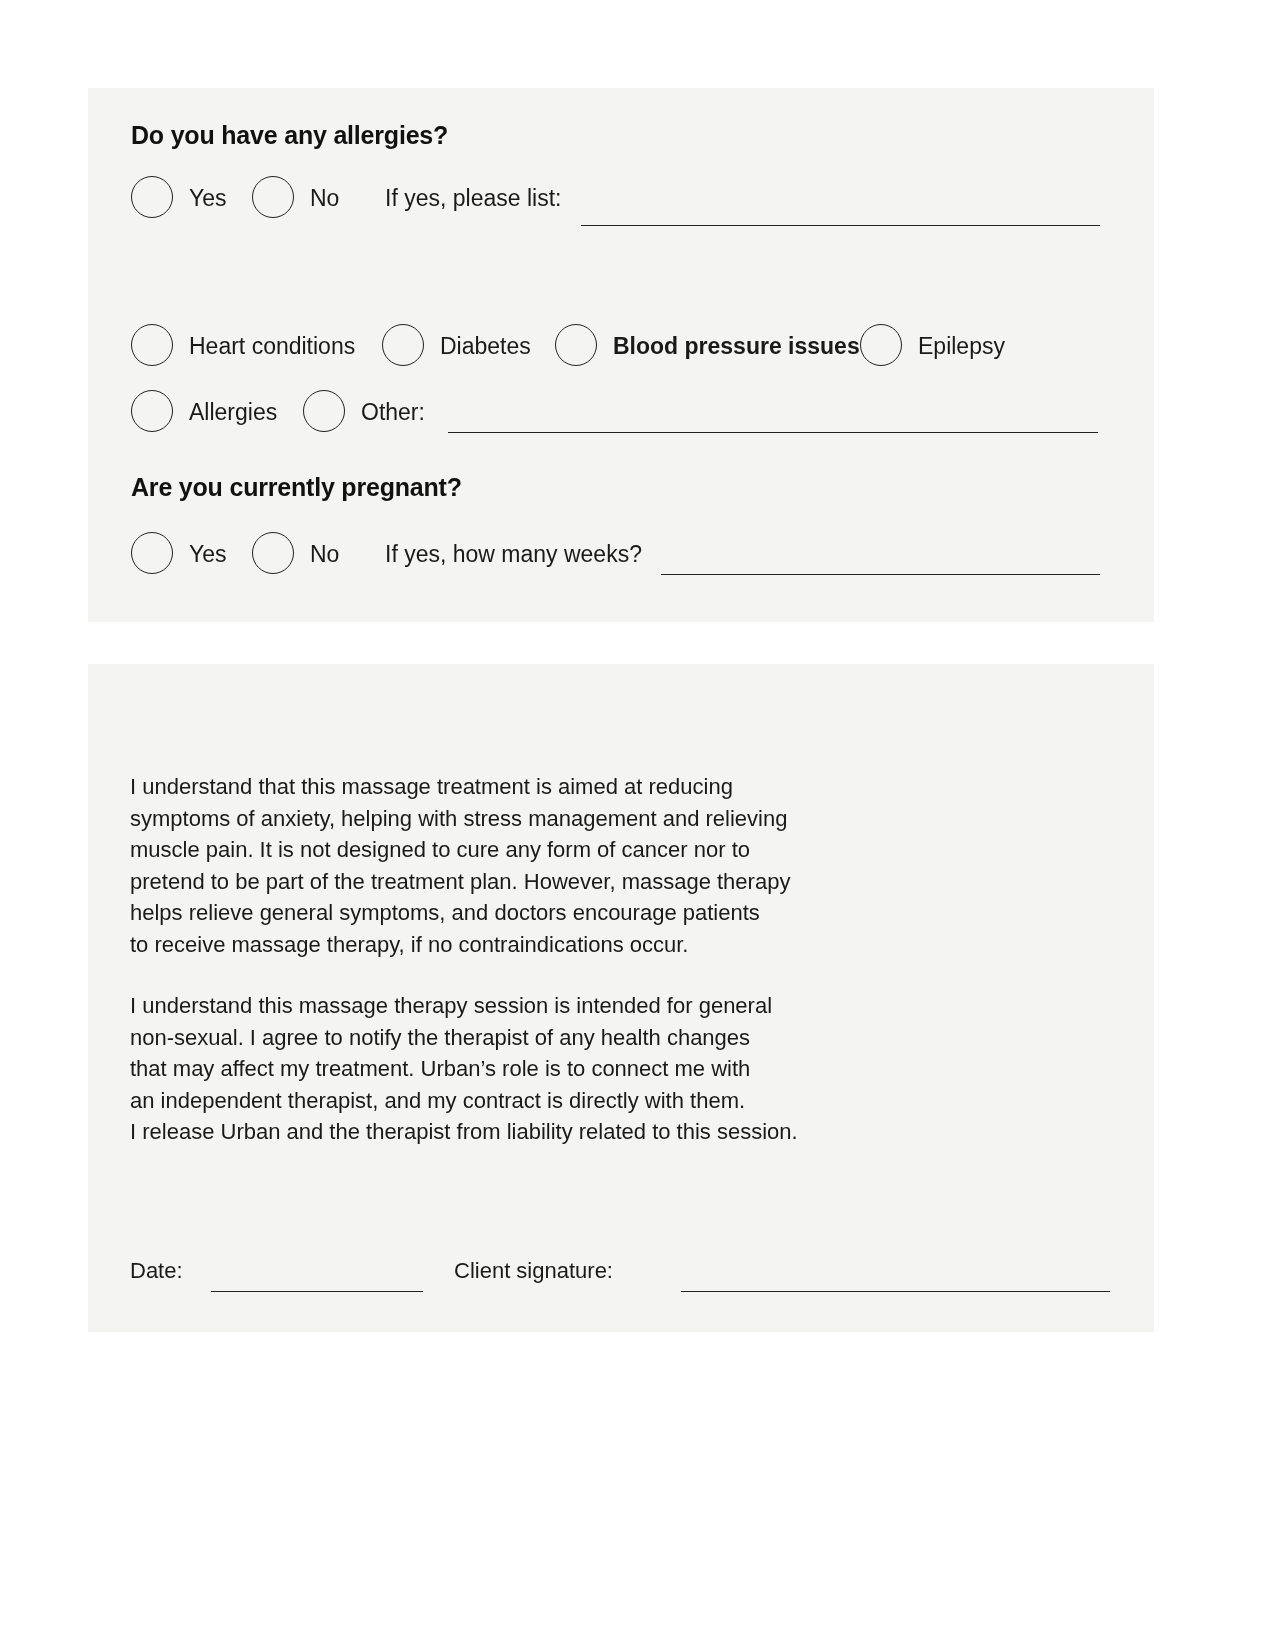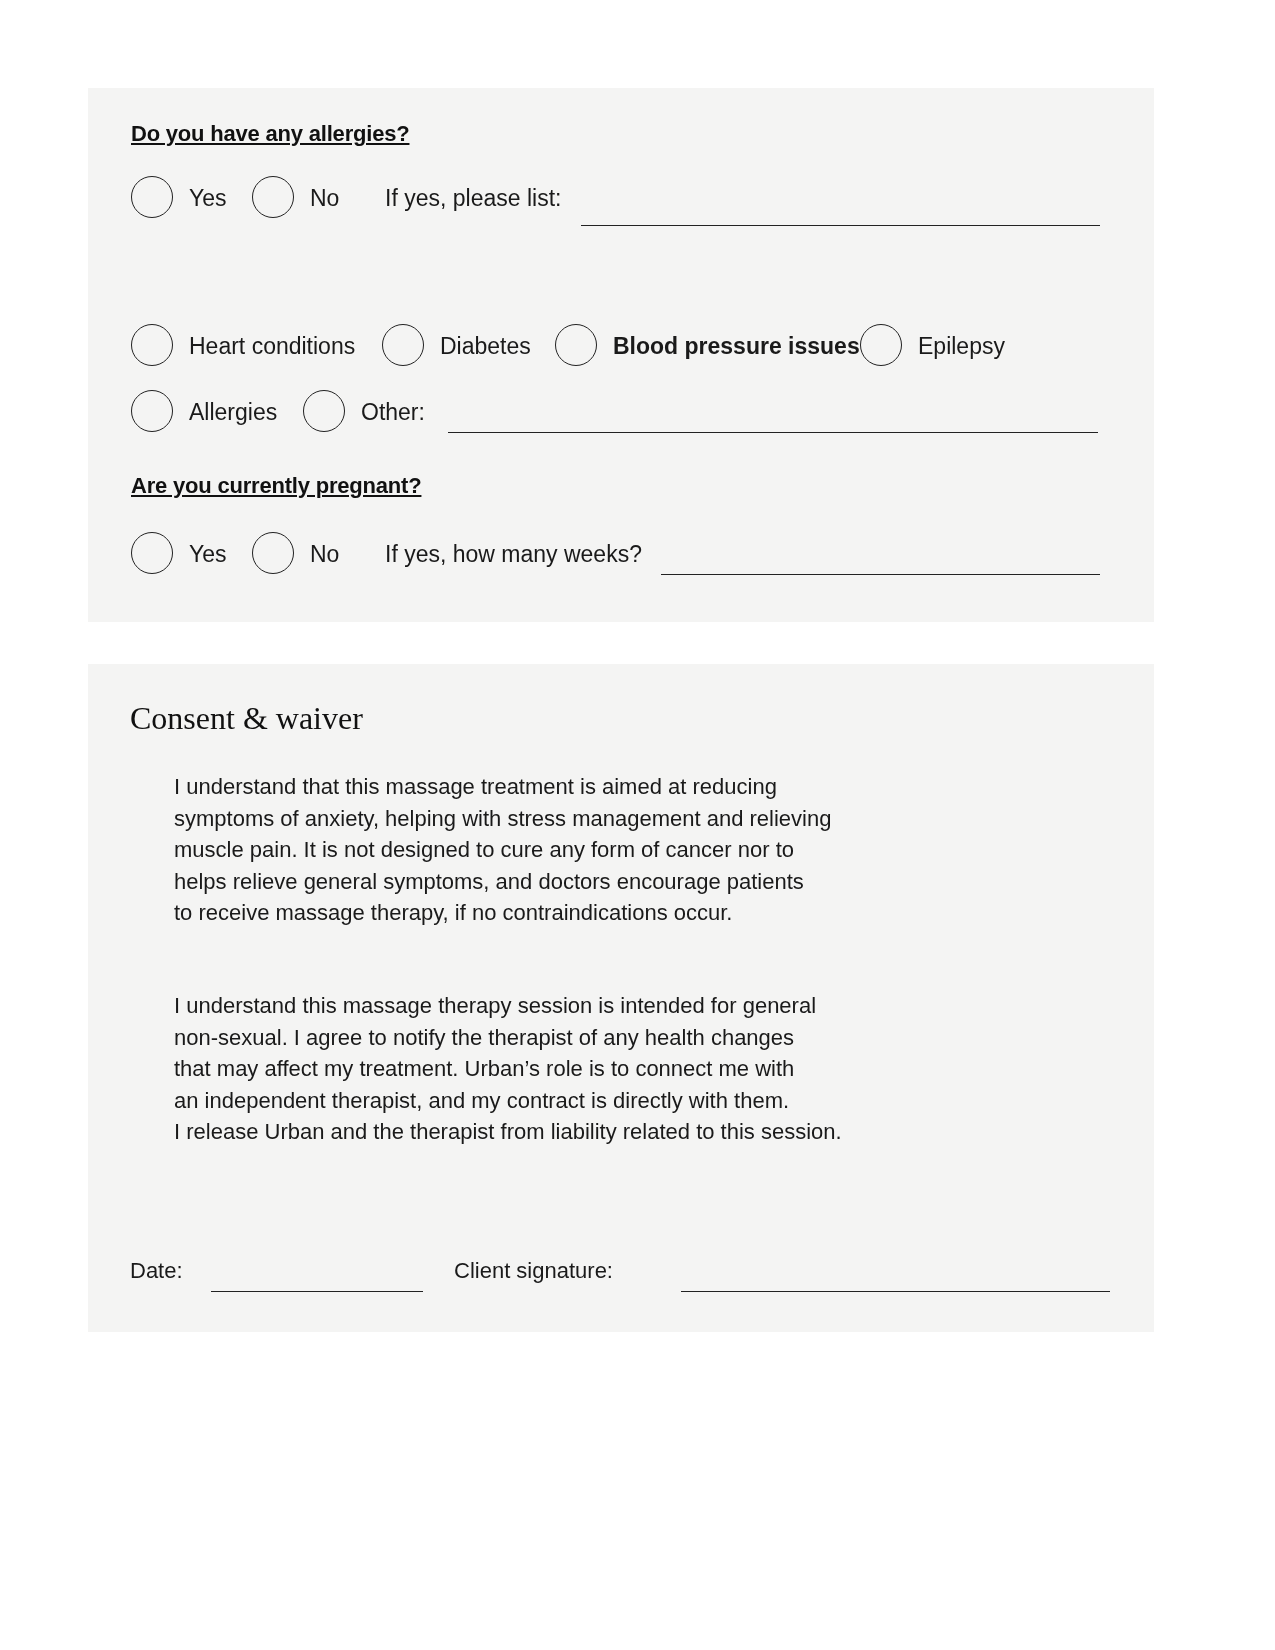--- a/index.html
+++ b/index.html
@@ -1,28 +1,28 @@
 <!DOCTYPE html>
 <html><head>
 <meta charset="utf-8">
 <style>
   html, body { margin: 0; padding: 0; background: #ffffff; }
   body { width: 1275px; height: 1650px; position: relative; font-family: "Liberation Sans", sans-serif; color: #111; }
   .panel { position: absolute; left: 88px; width: 1066px; background: #f4f4f3; }
   #panel1 { top: 88px; height: 534px; }
   #panel2 { top: 664px; height: 668px; }
   .abs { position: absolute; white-space: nowrap; }
-  .q { font-weight: bold; font-size: 22px; letter-spacing: -0.2px; text-decoration: underline; }
+  .q { font-weight: bold; font-size: 25px; letter-spacing: -0.2px; }
   .q .light { font-weight: normal; }
   .lbl { font-size: 23px; font-weight: normal; color: #1a1a1a; }
   .circle { position: absolute; width: 42px; height: 42px; border: 1.5px solid #222; border-radius: 50%; box-sizing: border-box; background: transparent; cursor: pointer; }
   .line { position: absolute; height: 0; border-top: 1.5px solid #222; }
   .title { font-family: "Liberation Serif", serif; font-size: 32px; color: #111; }
   .para { font-size: 22px; line-height: 31.5px; color: #1a1a1a; white-space: normal; width: 700px; }
-  .para span { display: block; white-space: nowrap; margin-left: 44px; }
+  .para span { display: block; white-space: nowrap; }
 </style>
 </head>
 <body>
 
 <div id="panel1" class="panel">
 
   <div class="abs q" style="left:43px; top:33px;">Do you have any allergies?</div>
   <div class="circle" style="left:43px; top:88px;"></div>
   <div class="abs lbl" style="left:101px; top:97px;">Yes</div>
   <div class="circle" style="left:164px; top:88px;"></div>
@@ -49,26 +49,26 @@
   <div class="abs q" style="left:43px; top:385px;">Are you currently pregnant?</div>
   <div class="circle" style="left:43px; top:444px;"></div>
   <div class="abs lbl" style="left:101px; top:453px;">Yes</div>
   <div class="circle" style="left:164px; top:444px;"></div>
   <div class="abs lbl" style="left:222px; top:453px;">No</div>
   <div class="abs lbl" style="left:297px; top:453px;">If yes, how many weeks?</div>
   <div class="line" style="left:573px; top:486px; width:439px;"></div>
 </div>
 
 <div id="panel2" class="panel">
-  <div class="abs title" style="left:42px; top:36px;">Consent &amp; waiver</div>
 
   <div class="abs para" style="left:42px; top:107px;">
     <span>I understand that this massage treatment is aimed at reducing</span>
     <span>symptoms of anxiety, helping with stress management and relieving</span>
     <span>muscle pain. It is not designed to cure any form of cancer nor to</span>
+    <span>pretend to be part of the treatment plan. However, massage therapy</span>
     <span>helps relieve general symptoms, and doctors encourage patients</span>
     <span>to receive massage therapy, if no contraindications occur.</span>
   </div>
 
   <div class="abs para" style="left:42px; top:326px;">
     <span>I understand this massage therapy session is intended for general</span>
     <span>non-sexual. I agree to notify the therapist of any health changes</span>
     <span>that may affect my treatment. Urban’s role is to connect me with</span>
     <span>an independent therapist, and my contract is directly with them.</span>
     <span>I release Urban and the therapist from liability related to this session.</span>

